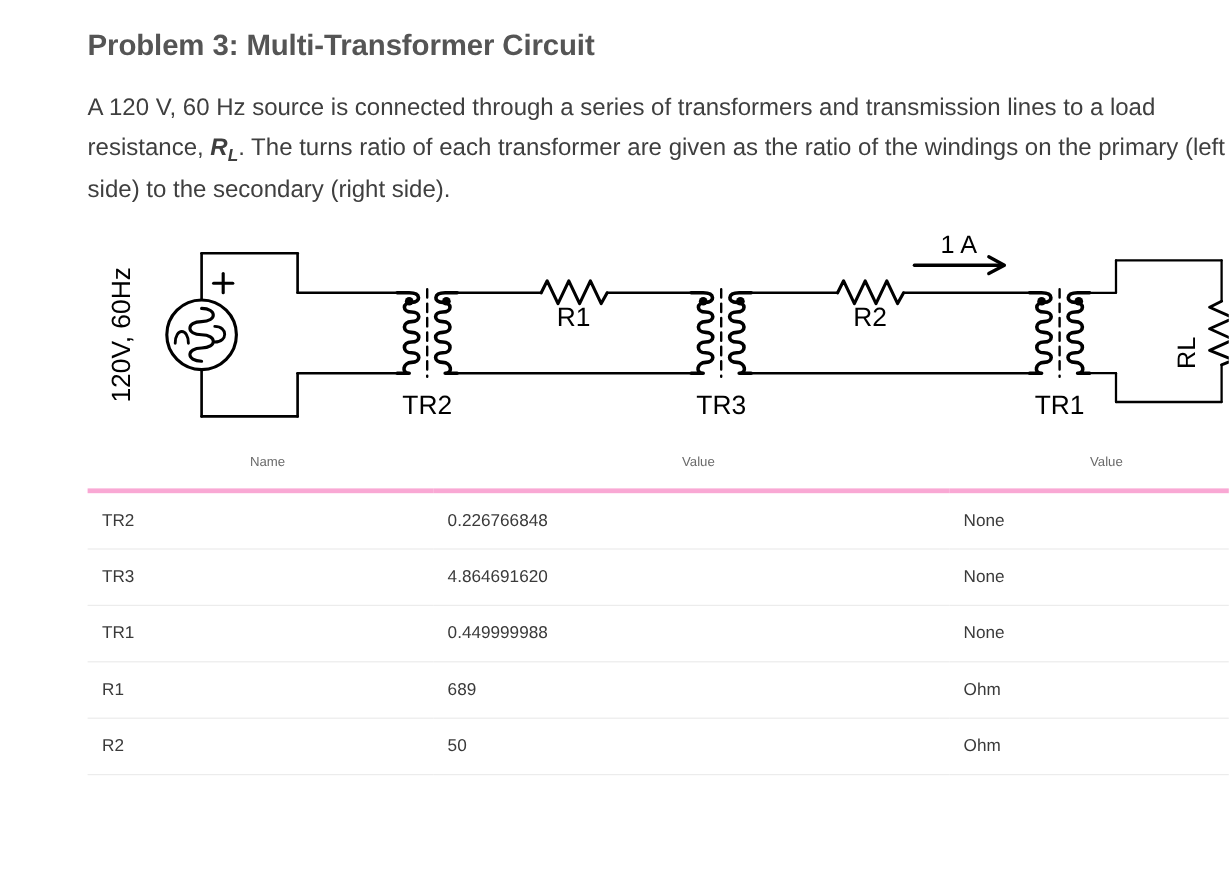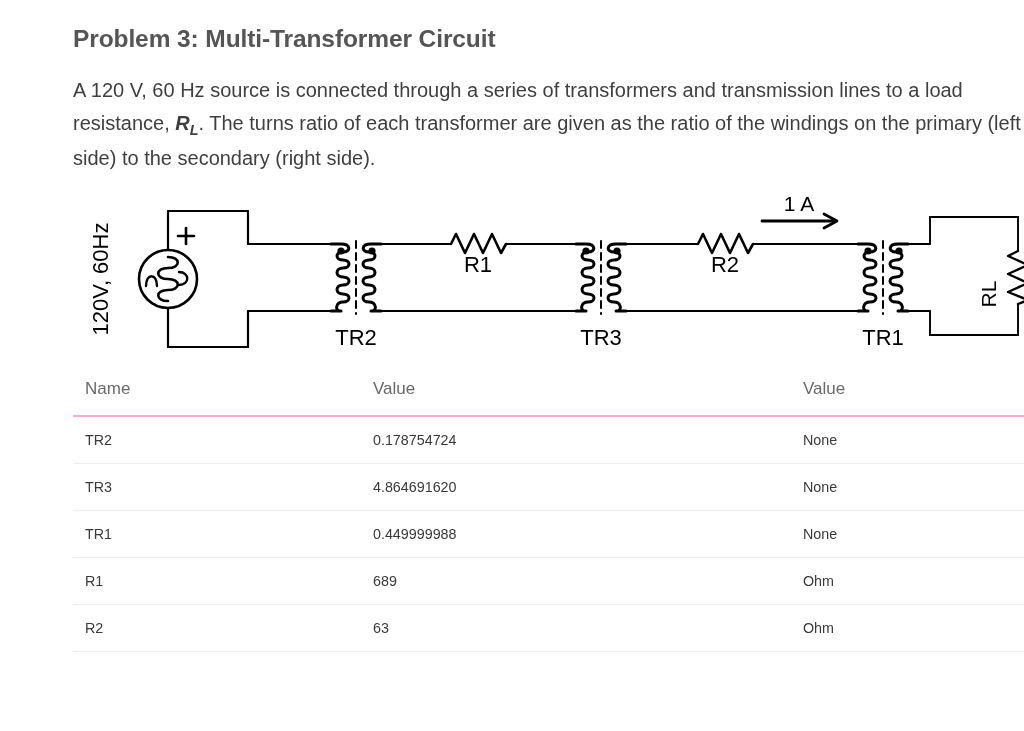--- a/index.html
+++ b/index.html
@@ -64,26 +64,26 @@
     font-weight: normal;
     color: #555555;
   }
   table.vars {
     margin-top: 20px;
     width: 968px;
     border-collapse: collapse;
     table-layout: fixed;
   }
   table.vars th {
-    text-align: left;
-    font-size: 17px;
+    text-align: center;
+    font-size: 11px;
     font-weight: normal;
     color: #6a6a6a;
     padding: 0 0 16px 12px;
-    border-bottom: 2px solid #f9a8d4;
+    border-bottom: 4px solid #f9a8d4;
   }
   table.vars td {
     text-align: left;
     font-size: 14.3px;
     font-weight: normal;
     color: #3a3a3a;
     padding: 15px 0 15px 12px;
     border-bottom: 1px solid #ececec;
   }
   table.vars col.c-name { width: 288px; }
@@ -241,39 +241,39 @@
     <thead>
       <tr>
         <th>Name</th>
         <th>Value</th>
         <th>Value</th>
       </tr>
     </thead>
     <tbody>
       <tr>
         <td>TR2</td>
-        <td>0.178754724</td>
+        <td>0.226766848</td>
         <td>None</td>
       </tr>
       <tr>
         <td>TR3</td>
         <td>4.864691620</td>
         <td>None</td>
       </tr>
       <tr>
         <td>TR1</td>
         <td>0.449999988</td>
         <td>None</td>
       </tr>
       <tr>
         <td>R1</td>
         <td>689</td>
         <td>Ohm</td>
       </tr>
       <tr>
         <td>R2</td>
-        <td>63</td>
+        <td>50</td>
         <td>Ohm</td>
       </tr>
     </tbody>
   </table>
 
 </div>
 
 </body></html>

